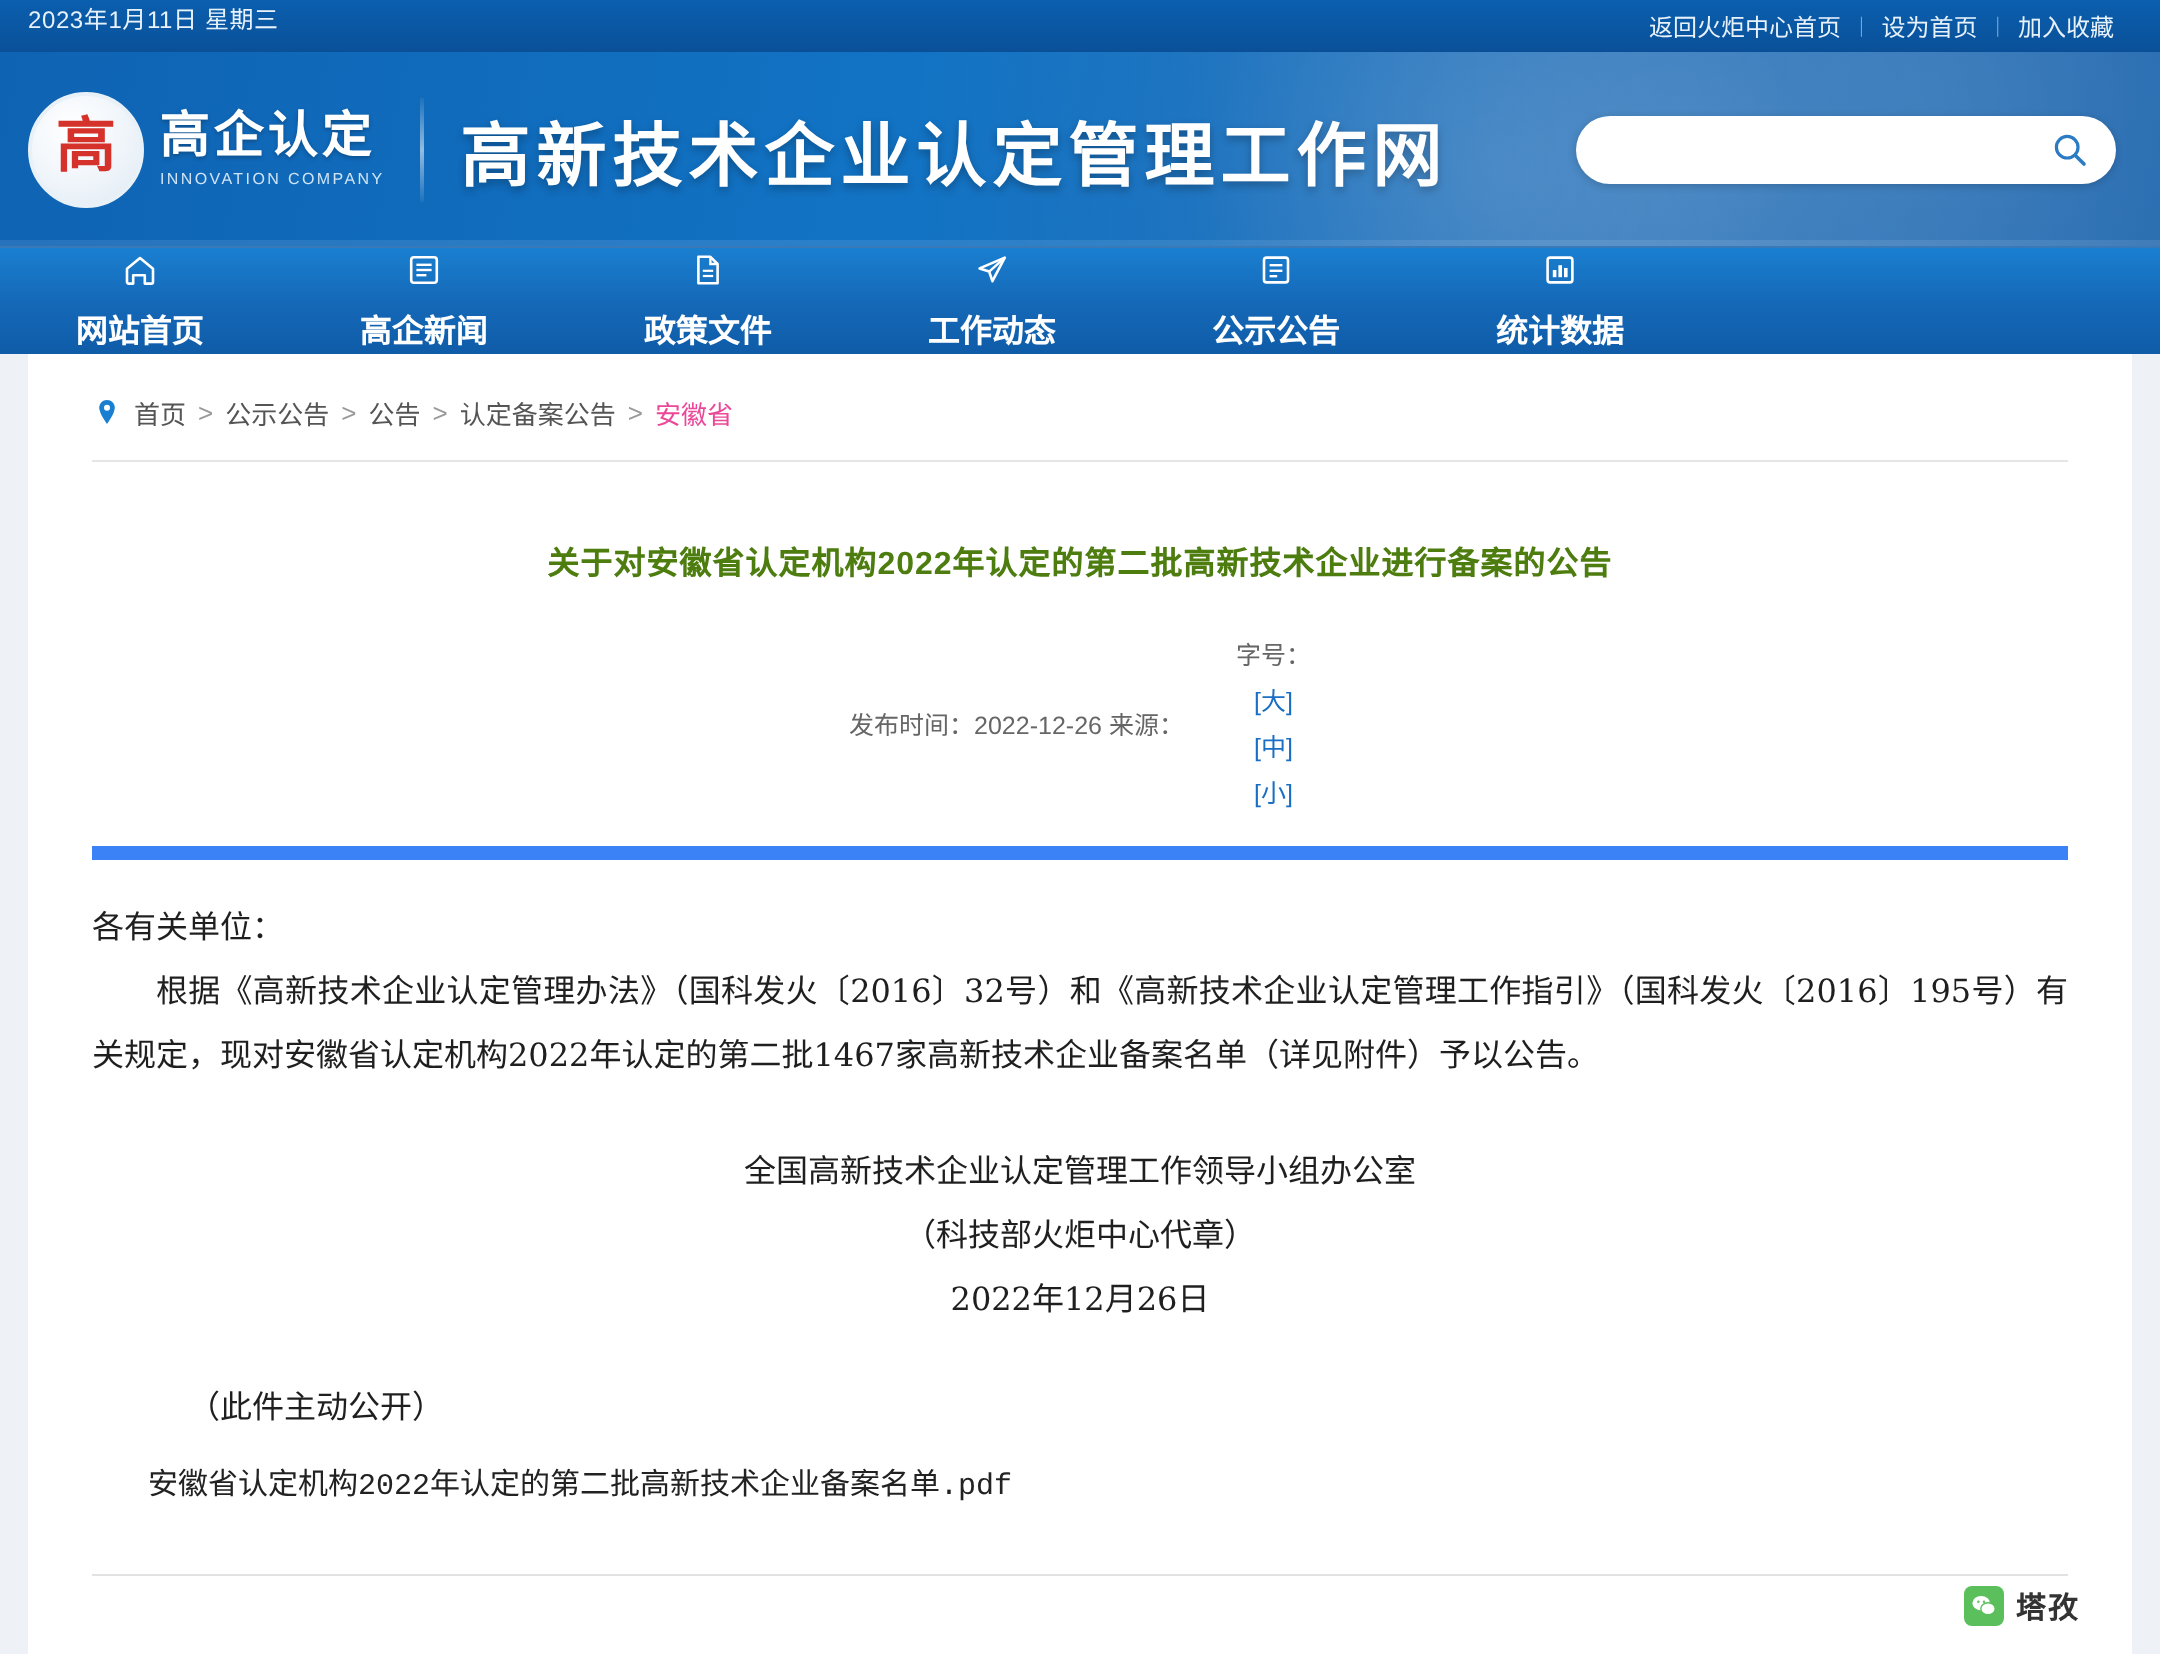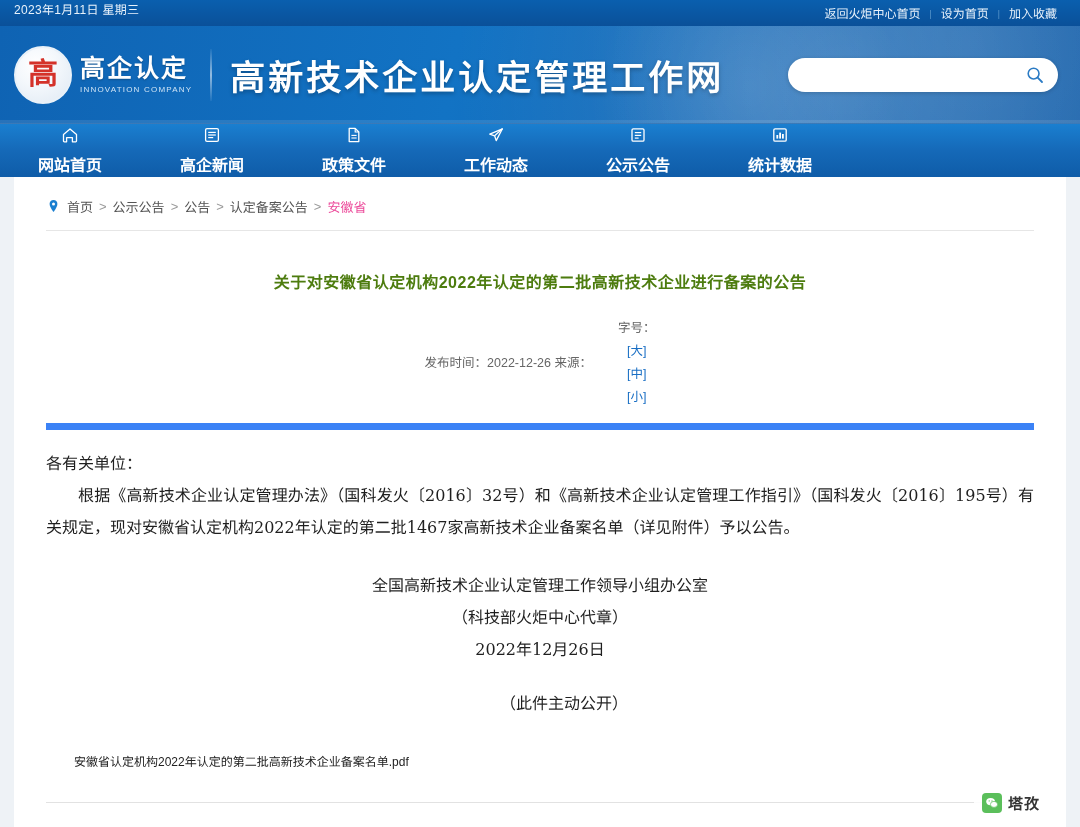--- a/index.html
+++ b/index.html
@@ -237,27 +237,27 @@
     color: #1f1f1f;
     line-height: 2.0;
     padding-top: 18px;
   }
   .article-body p { margin: 0 0 0 0; }
   .p-indent { text-indent: 2em; text-align: justify; }
   .p-gap { margin-top: 26px !important; }
   .p-attach { text-indent: 3em; }
   .p-center { text-align: center; }
   .p-center-sub { text-align: center; }
-  .p-note { text-indent: 3em; margin-top: 22px !important; text-align: center; }
+  .p-note { text-indent: 3em; margin-top: 22px !important; }
 
   .attachment {
-    font-family: Liberation Sans, sans-serif;
-    font-size: 12px;
+    font-family: Liberation Mono, monospace;
+    font-size: 15px;
     color: #222;
-    margin-top: 30px;
+    margin-top: 9px;
     padding-left: 28px;
     display: block;
     text-decoration: none;
   }
 
   .bottom-rule {
     margin-top: 28px;
     border-top: 1px solid #e2e2e2;
   }
 

